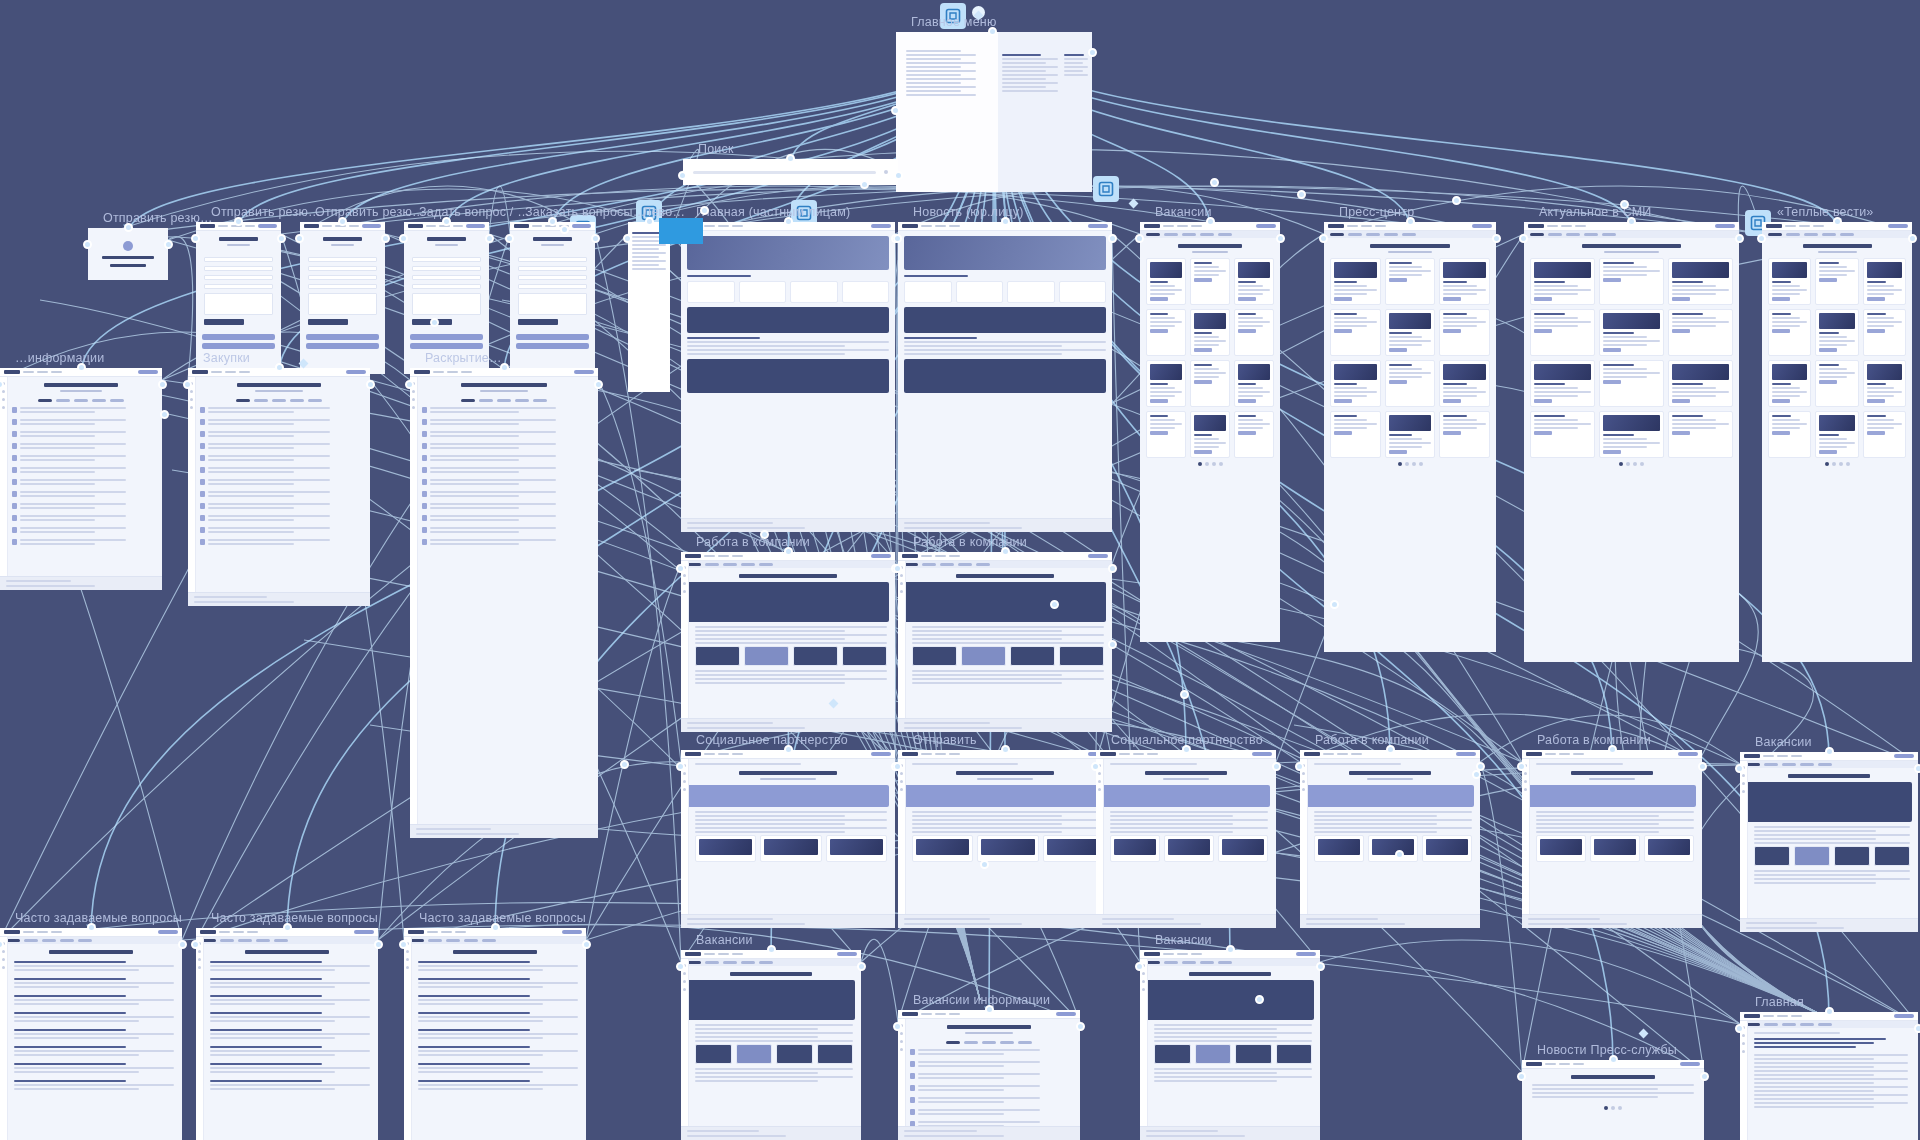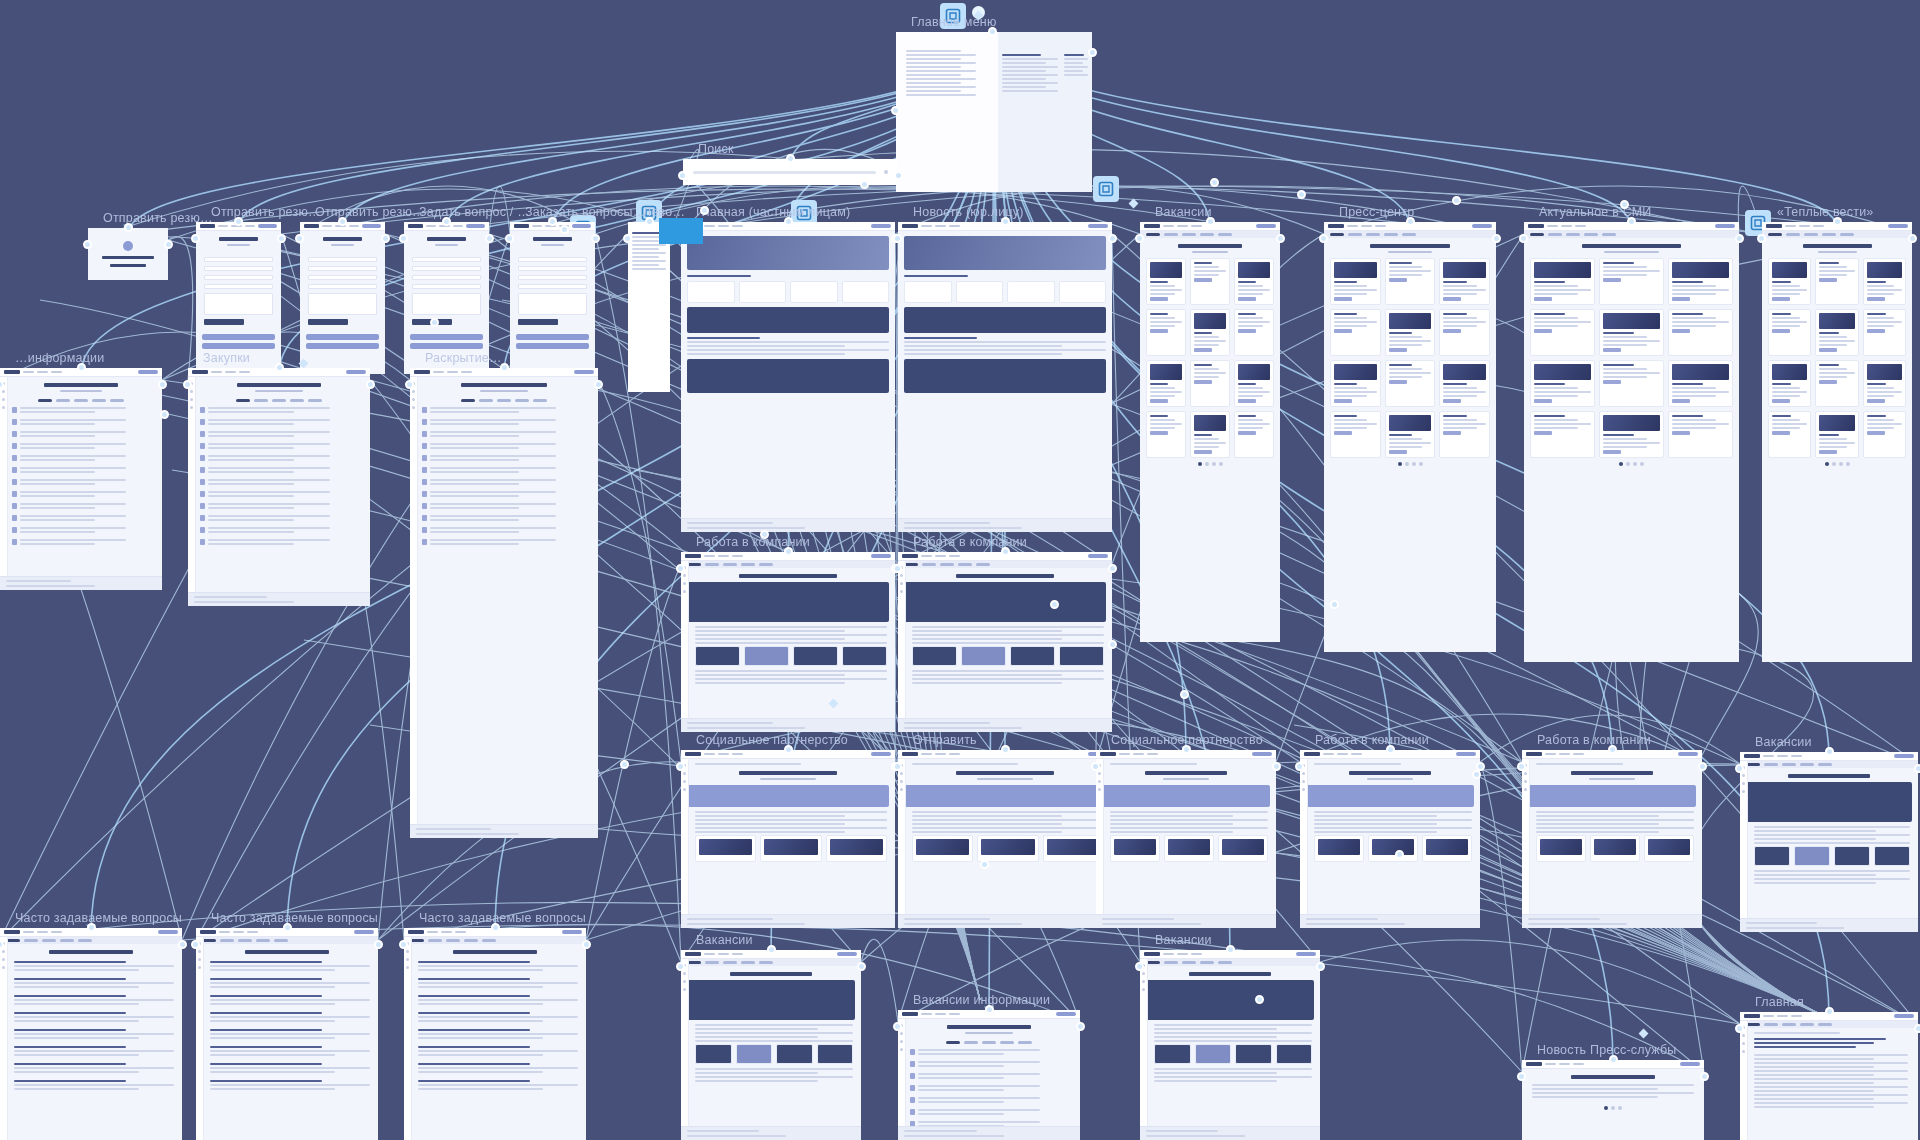--- a/index.html
+++ b/index.html
@@ -2269,21 +2269,21 @@
           <div class="mini-footer">
             <div class="mini-line" style="width:40%"></div>
             <div class="mini-line s"></div>
           </div>
         </div>
         <div class="handle" style="left: -5px; top: 12px;"></div>
         <div class="handle" style="right: -5px; top: 12px;"></div>
         <div class="handle" style="left: 85.5px; top: -5px;"></div>
       </div>
       <div class="frame" style="left: 1522px; top: 1060px; width: 182px; height: 80px;">
-        <div class="frame-label">Новость Пресс-службы</div>
+        <div class="frame-label">Новости Пресс-службы</div>
         <div class="frame-body">
           <div class="mini-topbar">
             <div class="mini-logo"></div>
             <div class="mini-navitem"></div>
             <div class="mini-navitem"></div>
             <div class="mini-navitem"></div>
             <div class="mini-pill"></div>
           </div>
           <div class="mini-title"></div>
           <div style="padding:2px 10px">

